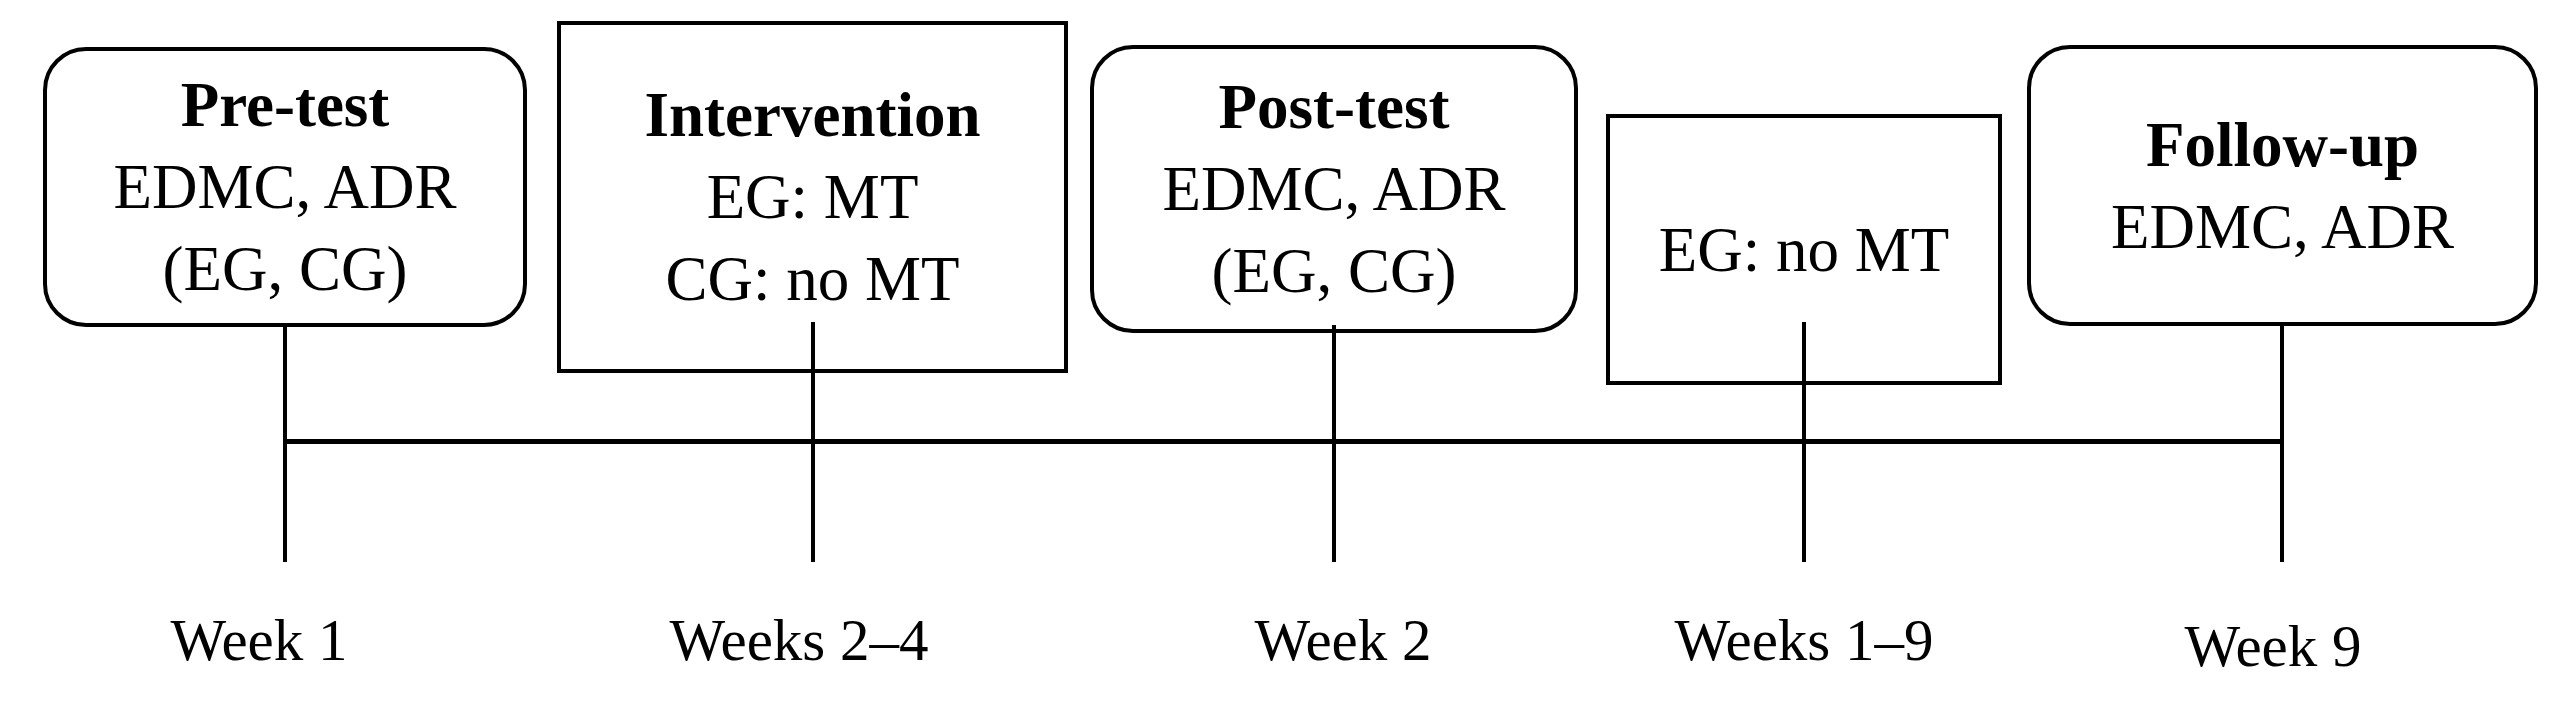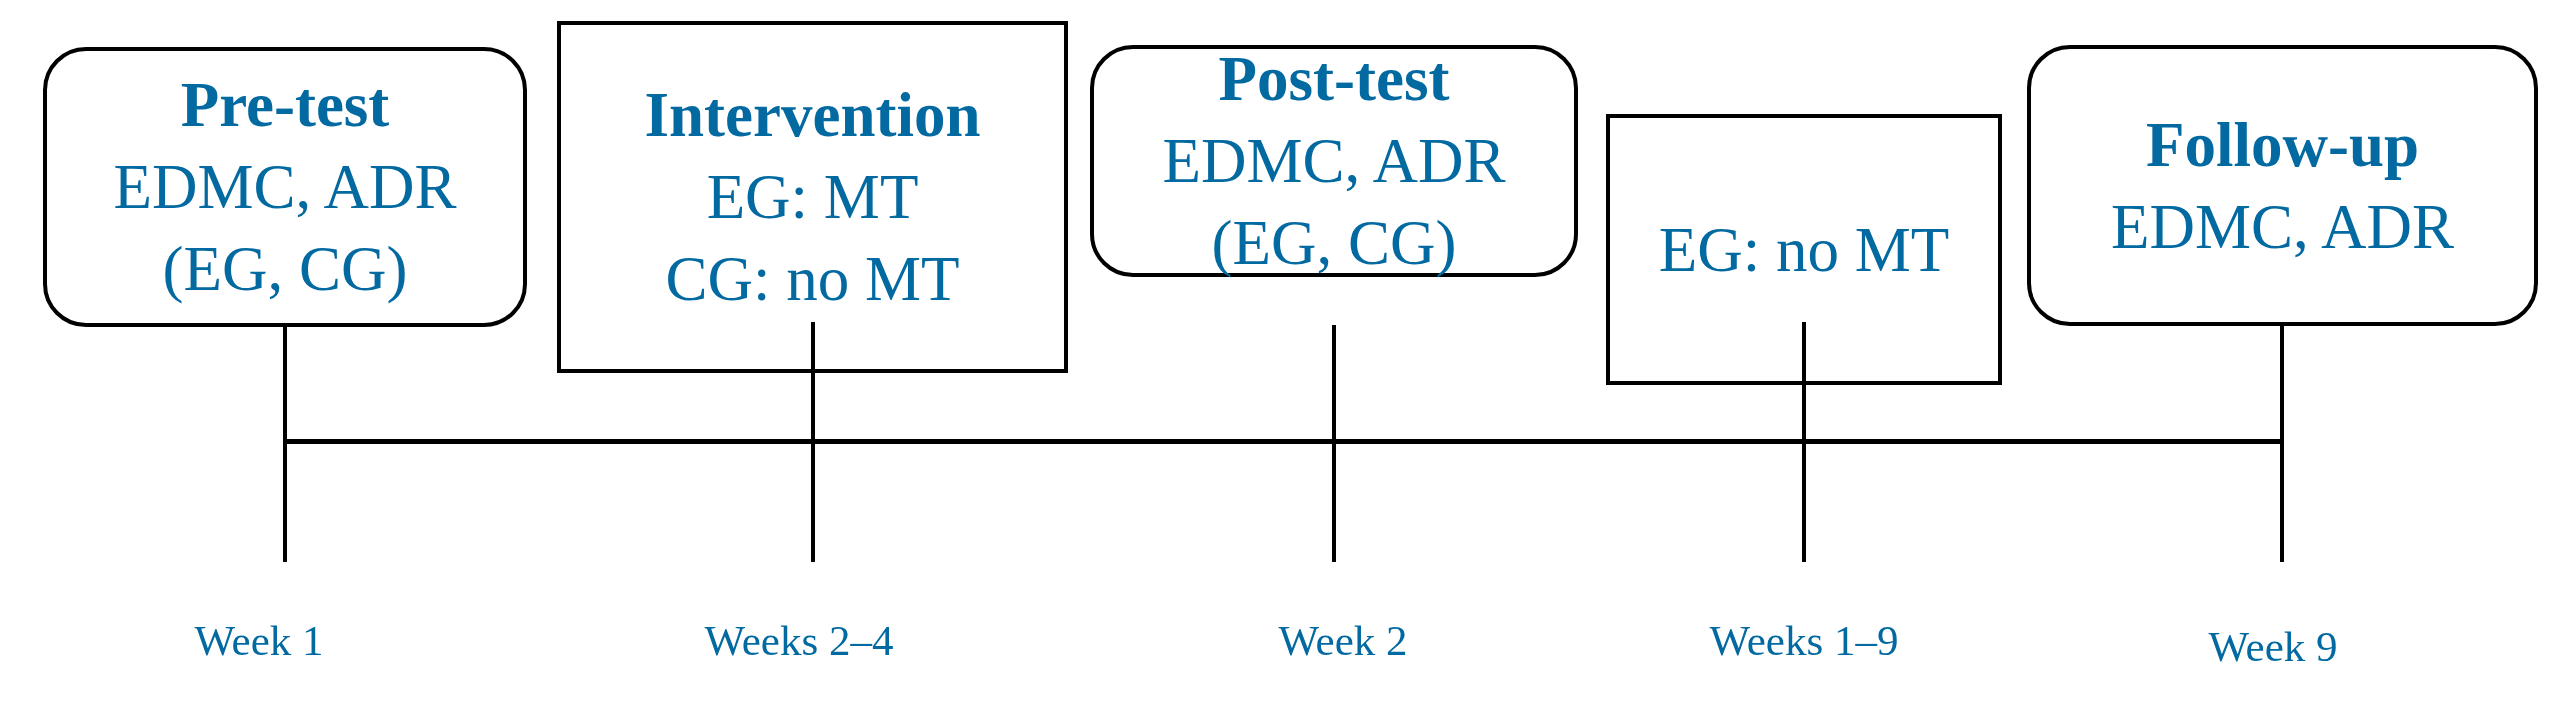--- a/index.html
+++ b/index.html
@@ -6,21 +6,21 @@
     margin: 0;
     padding: 0;
     background: #ffffff;
   }
   .canvas {
     position: relative;
     width: 2576px;
     height: 702px;
     background: #ffffff;
     font-family: "Liberation Serif", "DejaVu Serif", serif;
-    color: #0369a1;
+    color: #000000;
     overflow: hidden;
   }
   .stage-box {
     position: absolute;
     box-sizing: border-box;
     border: 4.7px solid #000000;
     background: #ffffff;
     display: flex;
     flex-direction: column;
     align-items: center;
@@ -41,30 +41,30 @@
     width: 4px;
     background: #000000;
   }
   .timeline {
     position: absolute;
     height: 4.7px;
     background: #000000;
   }
   .week-label {
     position: absolute;
-    font-size: 43px;
+    font-size: 59px;
     line-height: 63px;
     transform: translateX(-50%);
     white-space: nowrap;
   }
 
   
   #box-pretest      { left: 43px;   top: 47px;  width: 484px; height: 280px; }
   #box-intervention { left: 557px;  top: 21px;  width: 511px; height: 352px; }
-  #box-posttest     { left: 1090px; top: 45px;  width: 488px; height: 232px; }
+  #box-posttest     { left: 1090px; top: 45px;  width: 488px; height: 288px; }
   #box-egnomt       { left: 1606px; top: 114px; width: 396px; height: 271px; }
   #box-followup     { left: 2027px; top: 45px;  width: 511px; height: 281px; }
 
   
   #tick-1 { left: 283px;  top: 323px; height: 239px; }
   #tick-2 { left: 811px; top: 322px; height: 240px; }
   #tick-3 { left: 1332px; top: 325px; height: 237px; }
   #tick-4 { left: 1802px; top: 322px; height: 240px; }
   #tick-5 { left: 2280px; top: 322px; height: 240px; }
 

